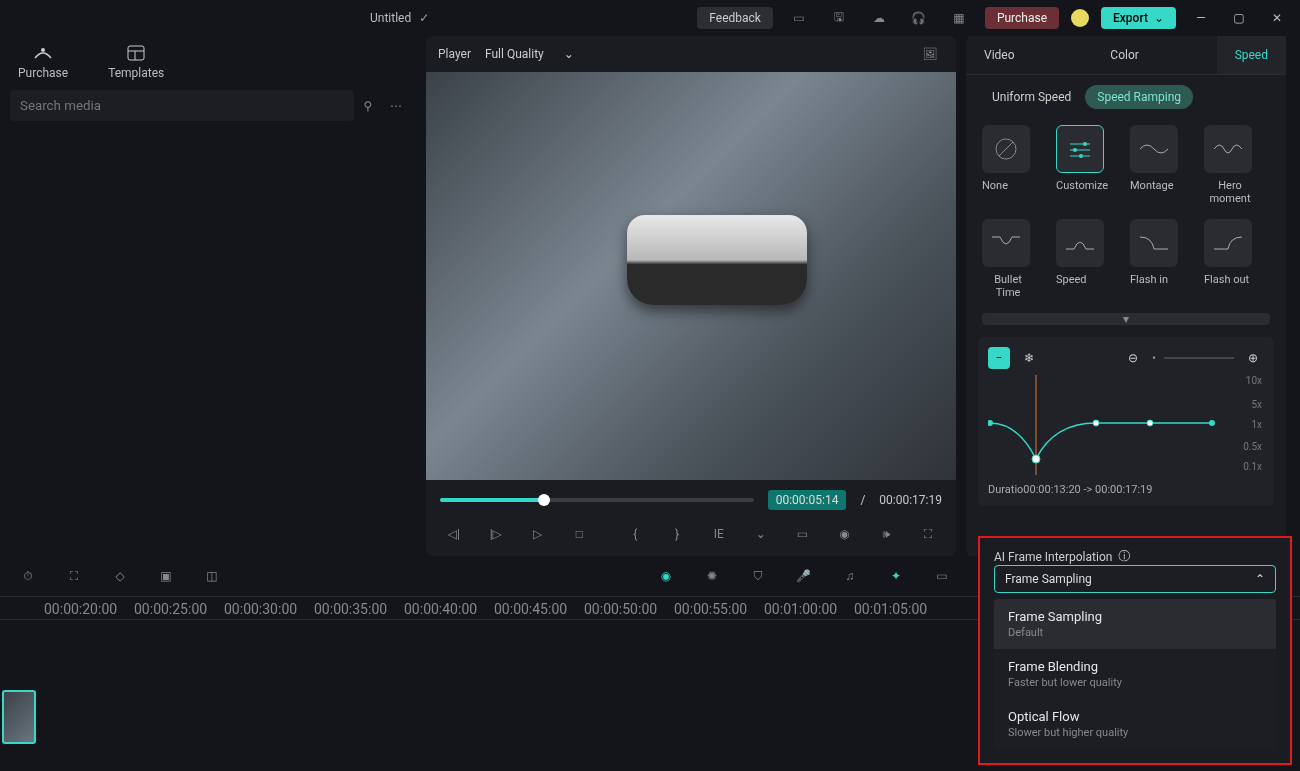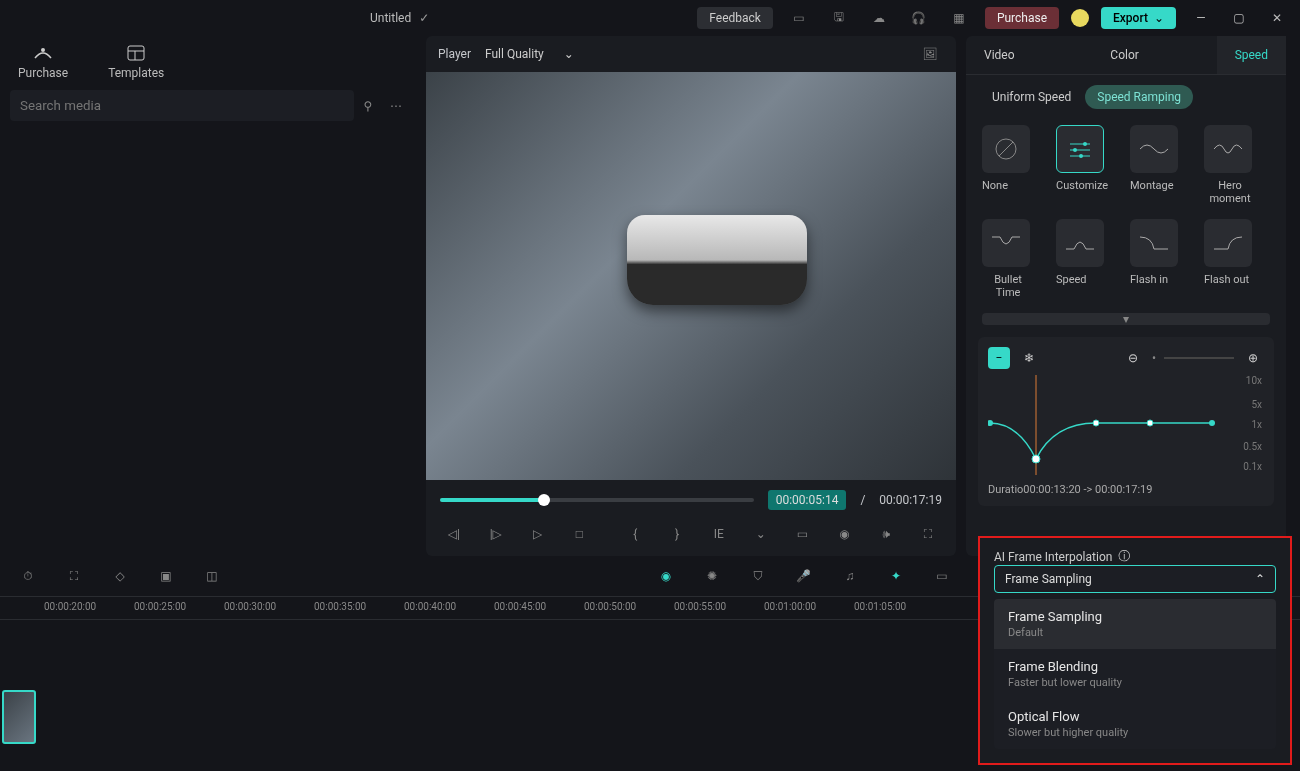--- a/index.html
+++ b/index.html
@@ -58,21 +58,21 @@
 .graph-canvas{height:100px;position:relative;background:#202227;}
 .ylab{position:absolute;right:2px;font-size:10px;color:#777;}
 .duration{font-size:11px;color:#aaa;padding-top:8px;}
 
 .bottompanel{height:215px;background:#14151a;}
 .tl-toolbar{height:40px;display:flex;align-items:center;padding:0 14px;gap:18px;}
 .tl-toolbar .flex{flex:1;}
 .zoom-slider{width:90px;height:3px;background:#444;border-radius:2px;position:relative;}
 .zoom-slider .zd{position:absolute;right:6px;top:50%;width:8px;height:8px;border-radius:50%;background:#bbb;transform:translate(0,-50%);}
 .tl-ruler{height:24px;display:flex;position:relative;border-top:1px solid #2a2c31;border-bottom:1px solid #2a2c31;}
-.tl-tick{width:90px;font-size:10px;color:#888;padding-top:4px;}
+.tl-tick{width:90px;font-size:14px;color:#888;padding-top:4px;}
 .tl-track-area{height:150px;position:relative;padding-top:70px;}
 .clip{position:absolute;left:2px;width:34px;height:54px;background:linear-gradient(135deg,#3b4248,#6a7580);border:2px solid #36d9c8;border-radius:3px;}
 
 .interp{padding:10px 14px;position:absolute;right:10px;top:538px;width:310px;outline:2px solid #e11b1b;background:#1a1c21;height:225px;}
 .interp-head{display:flex;align-items:center;gap:6px;color:#ccc;margin-bottom:0;}
 .interp-select{border:1px solid #36d9c8;border-radius:4px;padding:6px 10px;display:flex;align-items:center;justify-content:space-between;color:#ddd;cursor:pointer;background:#1c1e24;}
 .interp-list{margin-top:6px;background:#1c1e24;border-radius:4px;overflow:hidden;}
 .interp-opt{padding:10px 14px;cursor:pointer;}
 .interp-opt:hover,.interp-opt.hl{background:#2a2c31;}
 .interp-opt .t{color:#e6e6e6;font-size:13px;}

